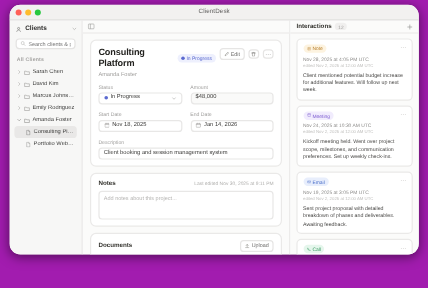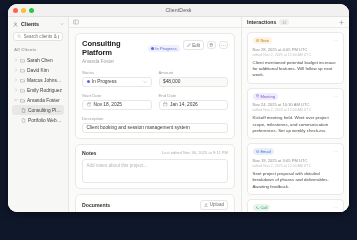--- a/index.html
+++ b/index.html
@@ -4,21 +4,21 @@
 <style>
   * { box-sizing: border-box; margin: 0; padding: 0; }
   html, body {
     width: 357px; height: 220px;
     background: #000000;
     font-family: "Liberation Sans", sans-serif;
     overflow: hidden;
   }
   .desk {
     position: absolute; inset: 0;
-    background: #0f172a;
+    background: #a21caf;
     padding-left: 40px;
   }
   .window {
     position: absolute;
     left: 8px; top: 4px; width: 341px; height: 208px;
     background: #ffffff;
     border-radius: 9px;
     overflow: hidden;
     box-shadow: 0 2px 10px rgba(0,0,0,.5);
     display: flex; flex-direction: column;

